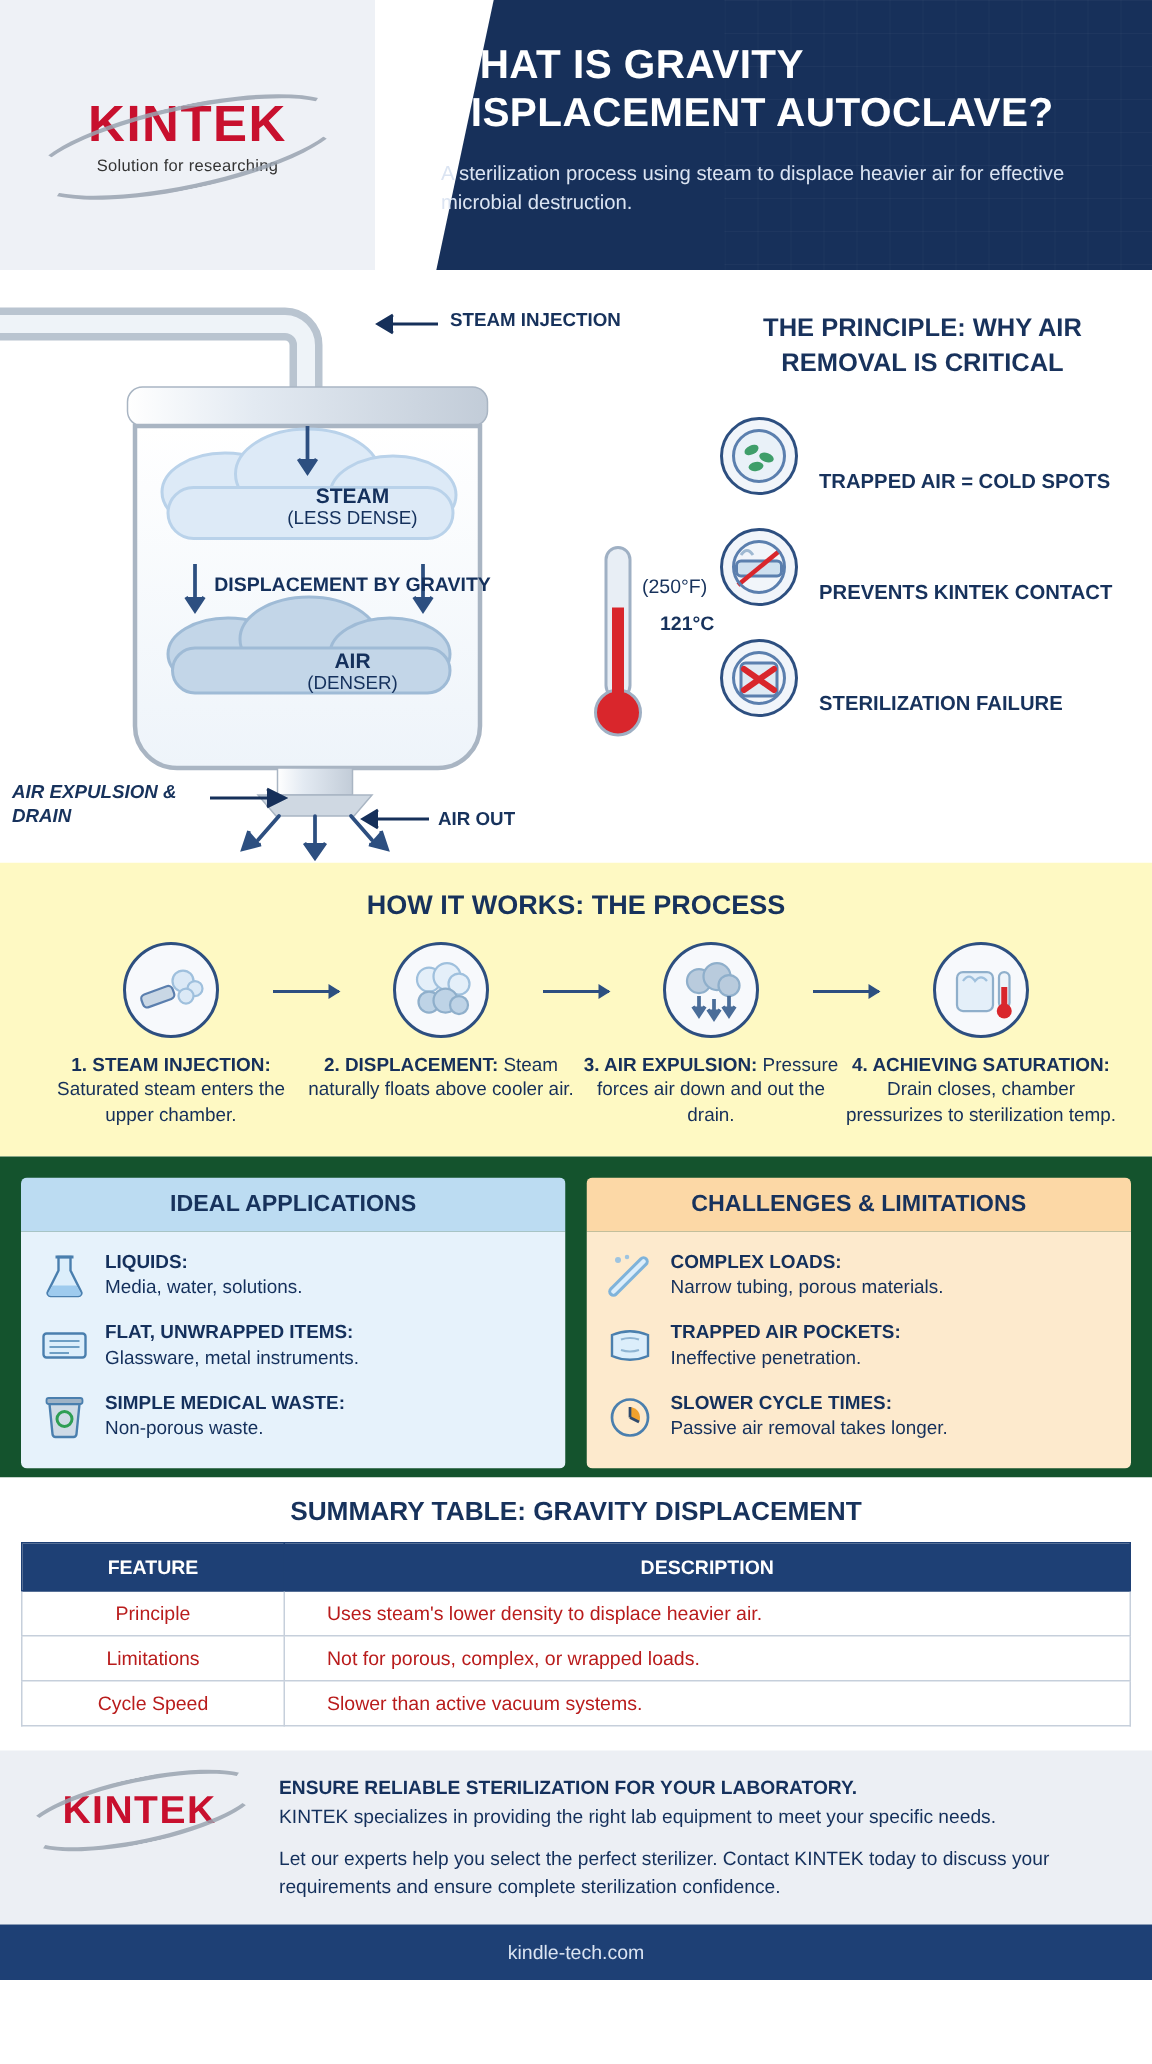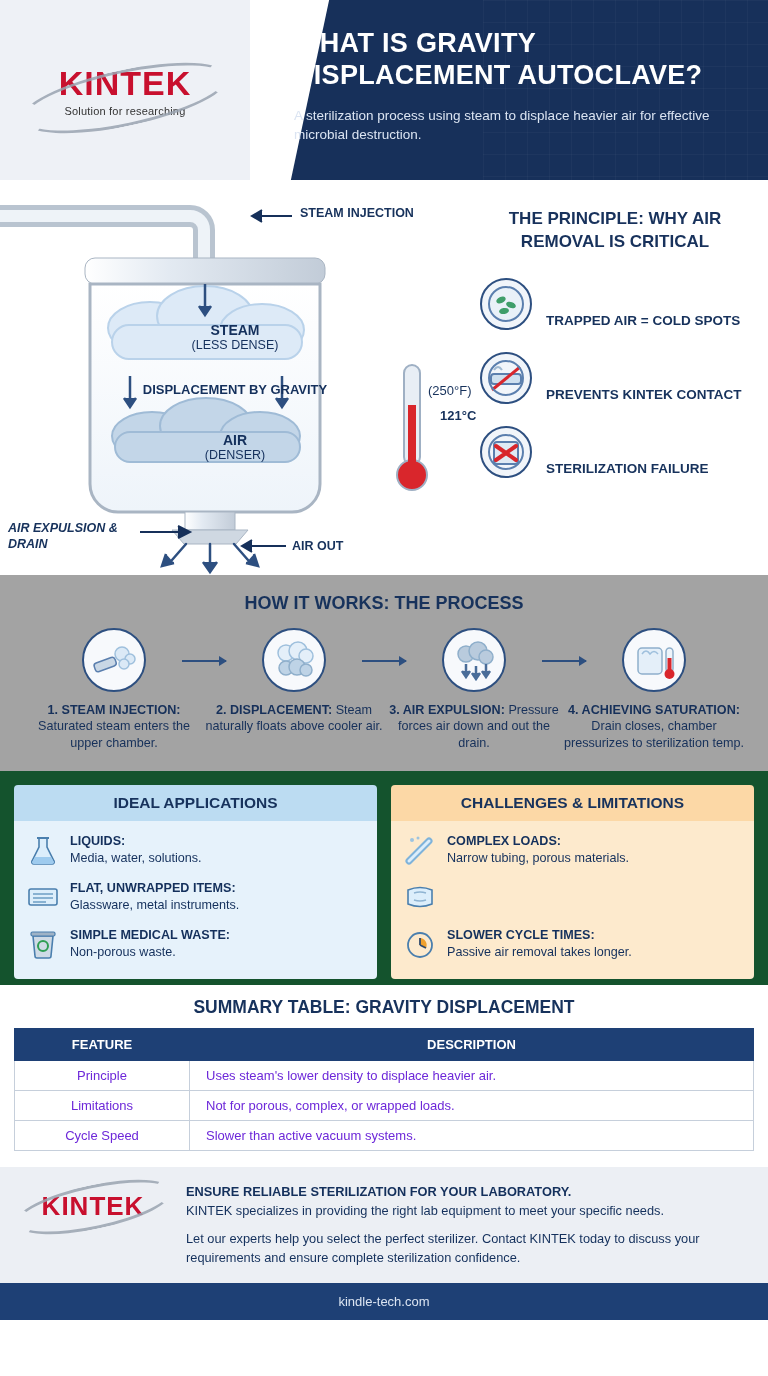--- a/index.html
+++ b/index.html
@@ -62,21 +62,21 @@
     background: #f1f5fa; flex: 0 0 52px; position: relative; overflow: hidden;
   }
   .p-label { font-size: 13.5px; font-weight: bold; line-height: 1.35; color: #17325c; }
 
   .lbl { position: absolute; font-size: 12.5px; font-weight: bold; color: #17325c; line-height: 1.3; }
   .chamber-text { position: absolute; text-align: center; width: 230px; left: 120px; }
   .chamber-text .t1 { font-size: 14px; font-weight: bold; color: #14305c; }
   .chamber-text .t2 { font-size: 12.5px; color: #14305c; }
 
   
-  .process { background: #a3a3a3; padding: 18px 14px 20px; }
+  .process { background: #fef9c3; padding: 18px 14px 20px; }
   .process-title { text-align: center; font-size: 18px; font-weight: bold; color: #17325c; margin-bottom: 14px; }
   .steps { display: flex; justify-content: space-between; align-items: flex-start; padding: 0 10px; }
   .step { width: 182px; text-align: center; position: relative; }
   .step-circle {
     width: 64px; height: 64px; border-radius: 50%; border: 2px solid #2d4f80;
     background: #f7f9fc; margin: 0 auto 10px; position: relative; overflow: hidden;
   }
   .step-text { font-size: 12.6px; line-height: 1.3; color: #16305a; }
   .step-text b { font-weight: bold; }
   .arrow-h { position: absolute; top: 32px; right: -22px; width: 44px; height: 2px; background: #2d4f80; }
@@ -101,21 +101,21 @@
   .p-row .txt b { font-weight: bold; }
 
   
   .table-wrap { padding: 12px 14px 16px; background: #fff; }
   .table-title { text-align: center; font-size: 17.5px; font-weight: bold; color: #17325c; margin-bottom: 10px; }
   table { width: 100%; border-collapse: collapse; font-size: 13px; }
   th {
     background: #1e4075; color: #fff; font-size: 13px; font-weight: bold;
     padding: 8px 6px; border: 1px solid #1e4075;
   }
-  td { border: 1px solid #c6cfdb; padding: 7px 16px; color: #6d28d9; }
+  td { border: 1px solid #c6cfdb; padding: 7px 28px; color: #b91c1c; }
   td.feat { text-align: center; width: 175px; }
 
   
   .footer-cta { background: #eceff4; padding: 16px 18px; display: flex; gap: 18px; align-items: flex-start; }
   .footer-logo { width: 150px; flex: 0 0 150px; position: relative; text-align: center; padding-top: 8px; }
   .footer-logo .logo-text { font-size: 26px; }
   .footer-logo .logo-swoosh { width: 160px; height: 44px; left: -4px; top: 2px; }
   .footer-text { flex: 1; font-size: 12.8px; line-height: 1.45; color: #14305c; }
   .footer-text .strong { font-weight: bold; display: block; }
   .footer-text p { margin-top: 10px; }
@@ -437,20 +437,24 @@
           </div>
         </div>
 
         <div class="p-row">
           <div class="ic">
             <svg width="34" height="34" viewBox="0 0 34 34">
               <path d="M5 10 q12 -5 24 0 v14 q-12 5 -24 0 z" fill="#dceefb" stroke="#4a7fae" stroke-width="1.6"></path>
               <path d="M11 13 q6 -2 12 0" stroke="#8fb4d2" stroke-width="1.4" fill="none"></path>
               <path d="M11 20 q6 2 12 0" stroke="#8fb4d2" stroke-width="1.4" fill="none"></path>
             </svg>
+          </div>
+          <div class="txt">
+            <b>TRAPPED AIR POCKETS:</b><br>
+            <span>Ineffective penetration.</span>
           </div>
         </div>
 
         <div class="p-row">
           <div class="ic">
             <svg width="34" height="34" viewBox="0 0 34 34">
               <circle cx="17" cy="18" r="12" fill="#fdeacd" stroke="#4a7fae" stroke-width="1.8"></circle>
               <path d="M17 18 L17 11 A7 7 0 0 1 23 21 z" fill="#f0a12e"></path>
               <line x1="17" y1="18" x2="17" y2="11" stroke="#2f4a6d" stroke-width="1.8"></line>
               <line x1="17" y1="18" x2="23" y2="21" stroke="#2f4a6d" stroke-width="1.8"></line>

